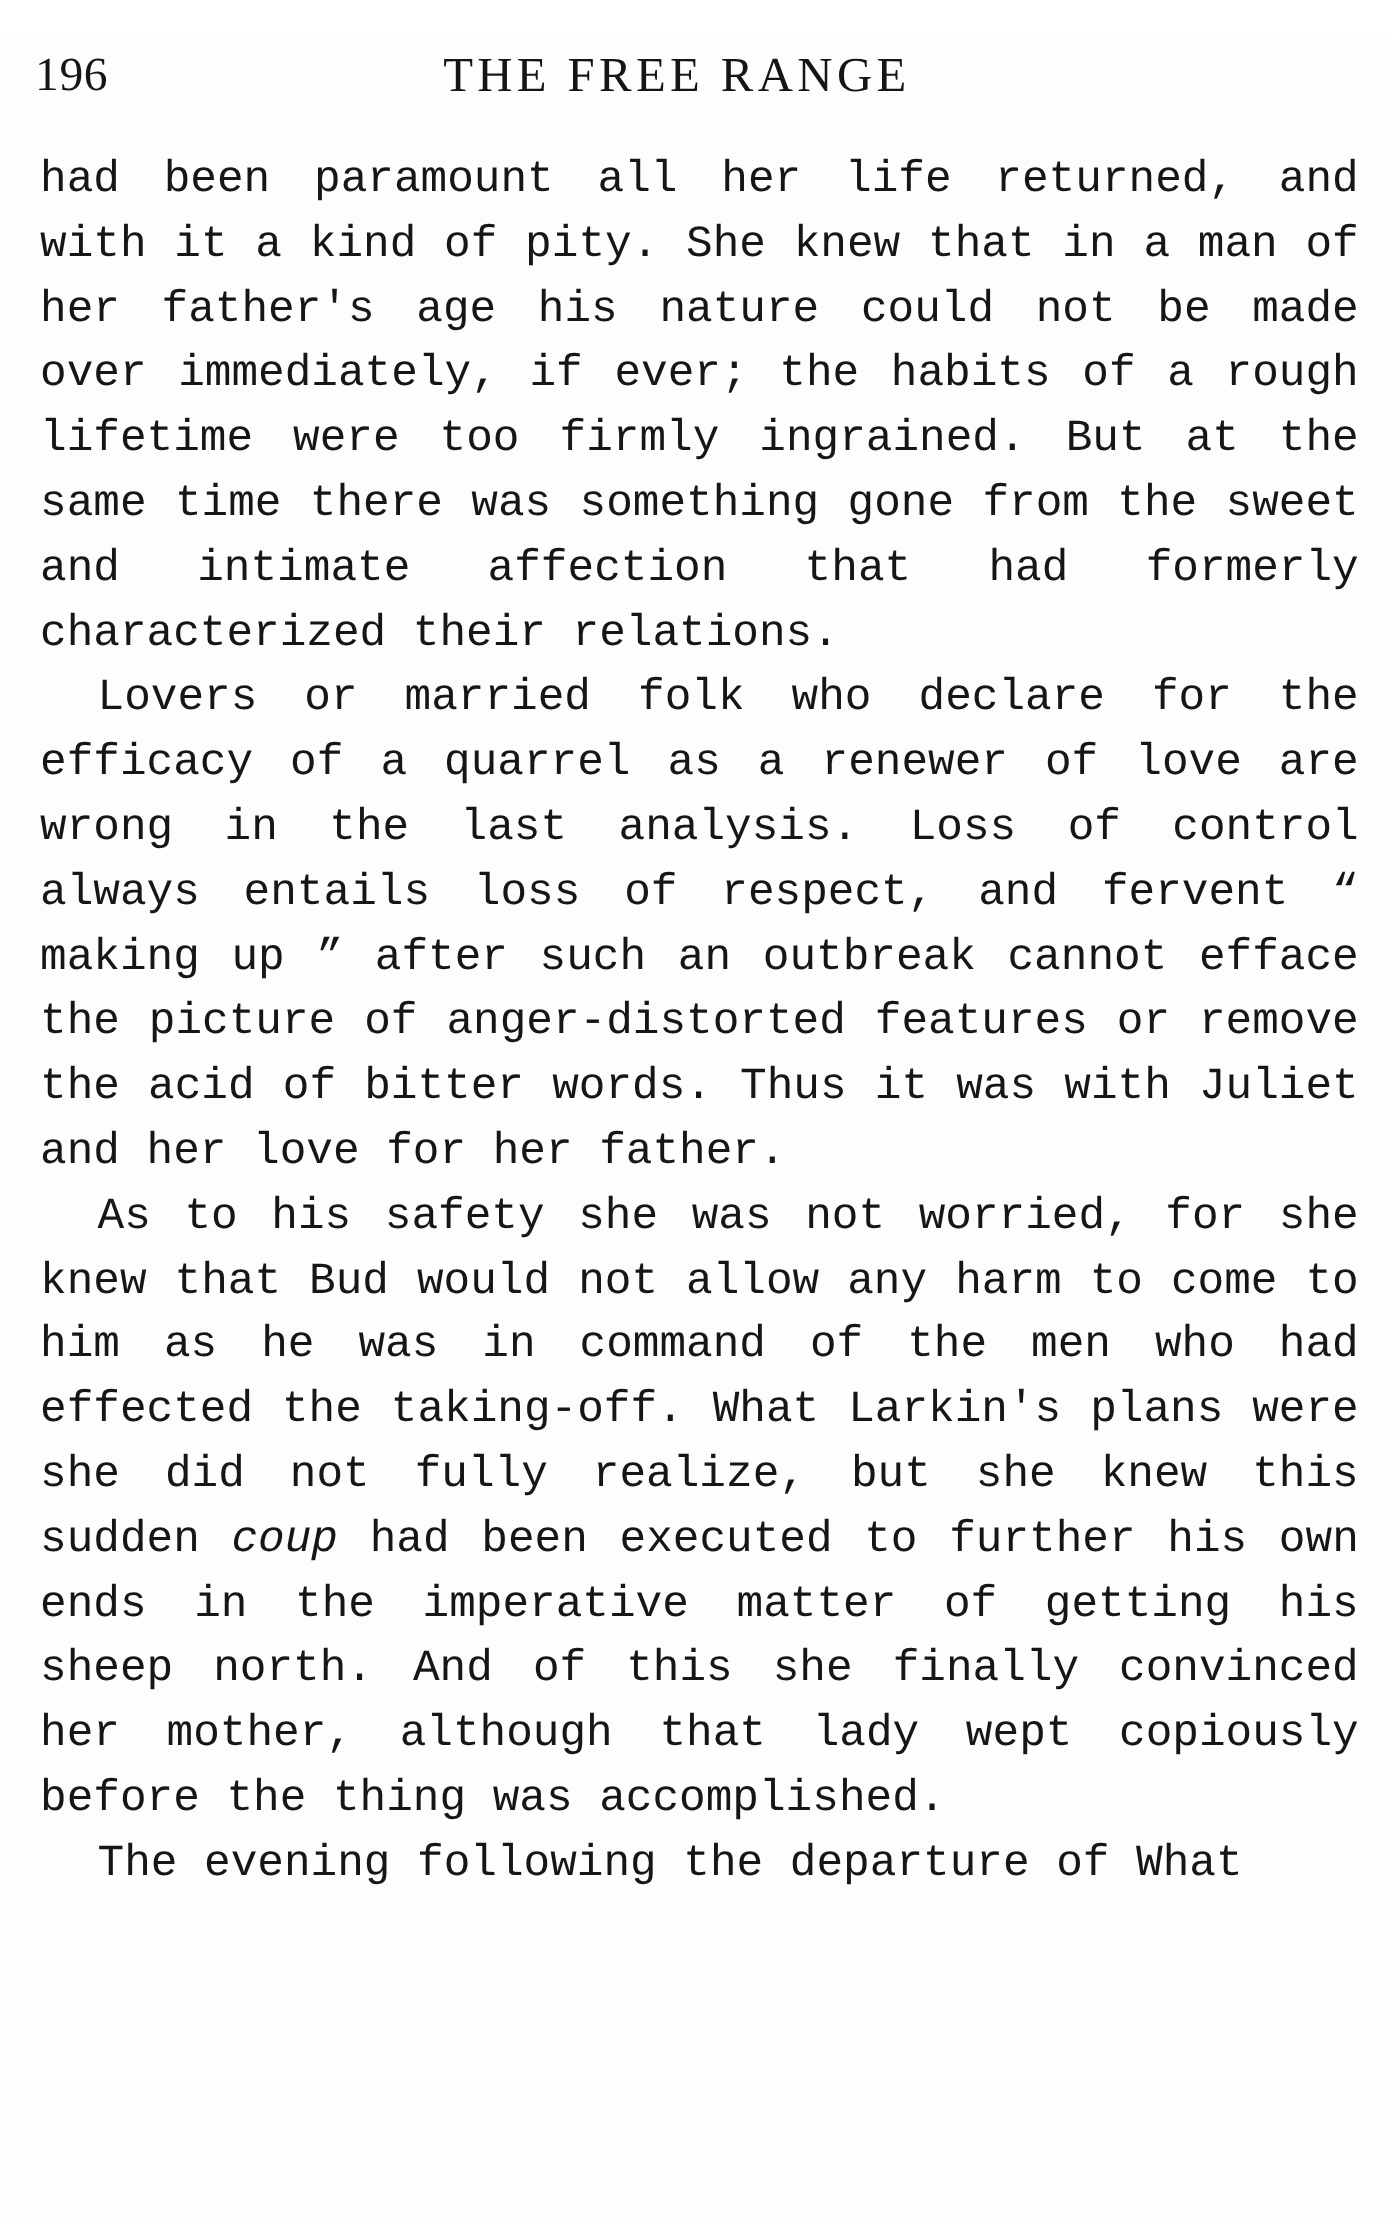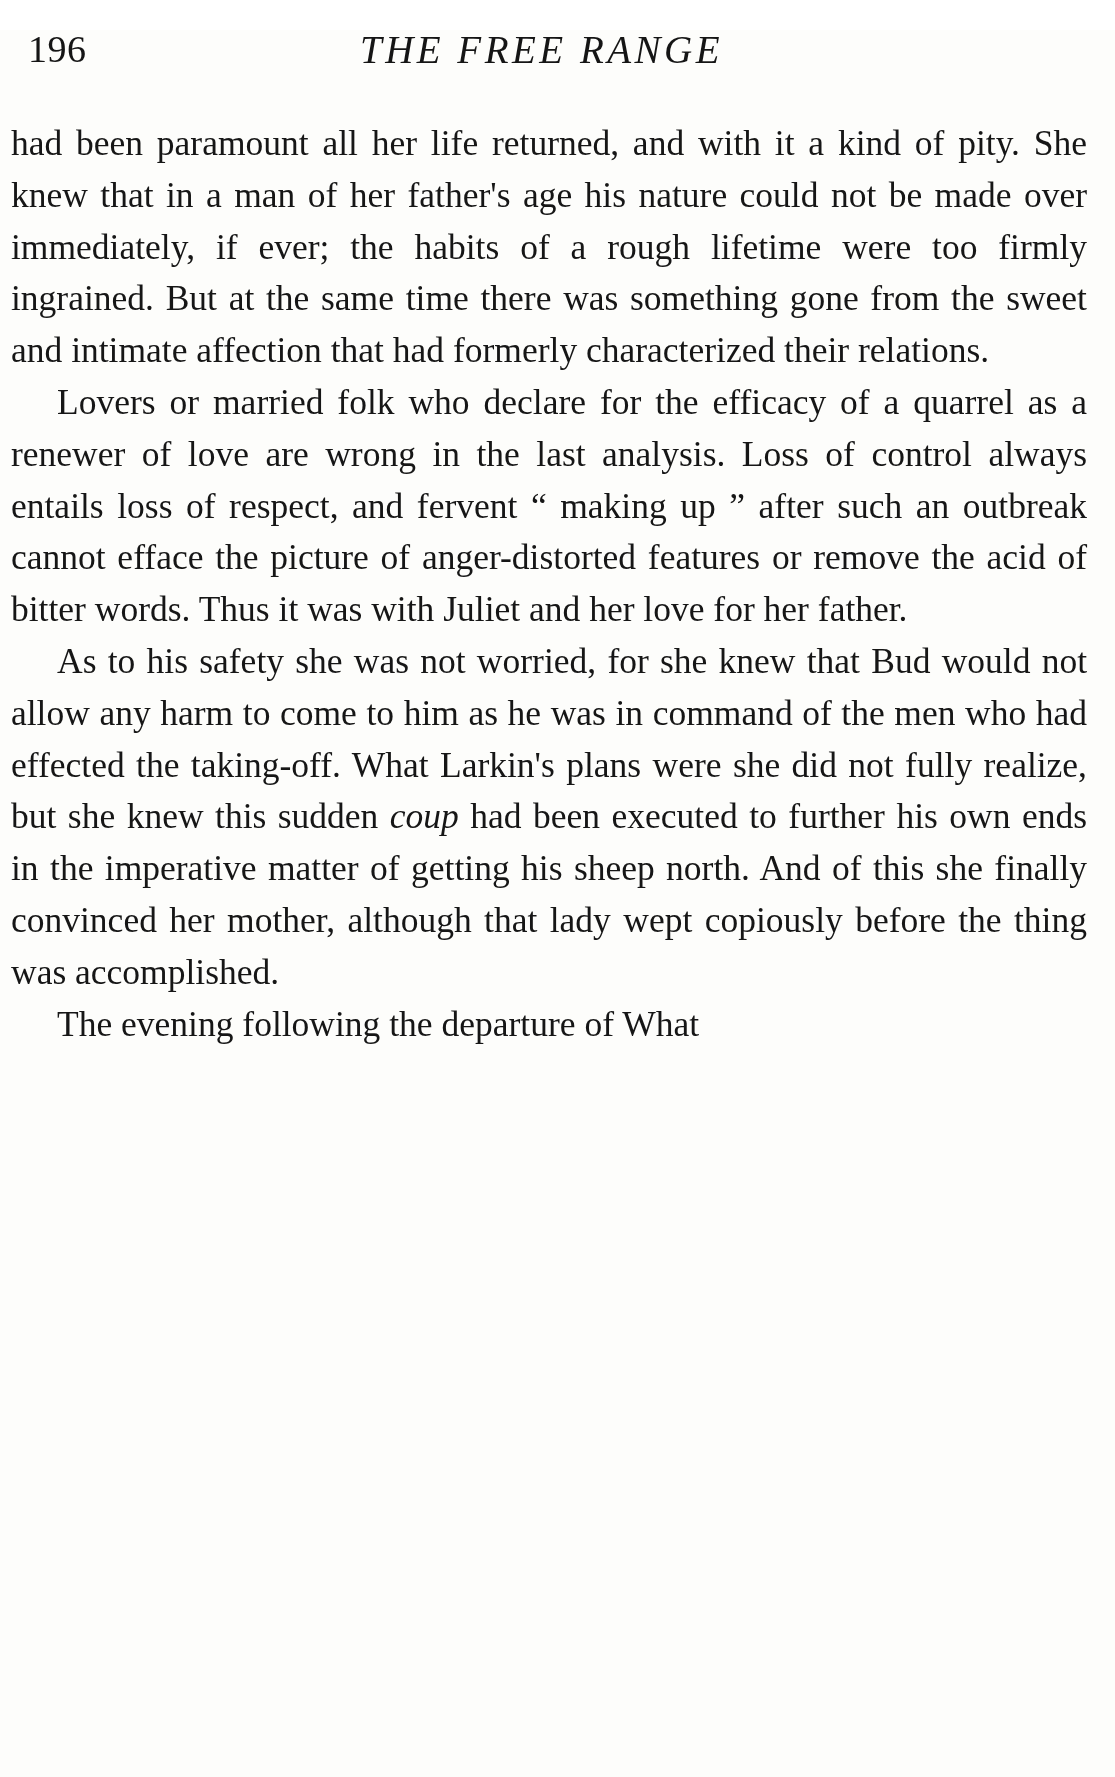--- a/index.html
+++ b/index.html
@@ -17,21 +17,21 @@
   .page {
     position: relative;
     width: 1115px;
     height: 1777px;
     box-sizing: border-box;
     padding: 0;
     background: #fdfdfb;
   }
   .running-head {
     display: flex;
-    align-items: flex-start;
+    align-items: center;
     margin: 30px 0 0 0;
     padding: 0 70px 0 28px;
     height: 60px;
   }
   .folio {
     font-size: 38px;
     letter-spacing: 0.5px;
     font-variant: normal;
     width: 120px;
     flex: 0 0 auto;
@@ -39,30 +39,30 @@
     color: #151515;
   }
   .head-title {
     flex: 1 1 auto;
     text-align: center;
     font-size: 39px;
     letter-spacing: 3.5px;
     color: #151515;
     padding-right: 110px;
     line-height: 1;
-    font-style: italic;
   }
   .body-text {
     margin: 28px 0 0 0;
-    padding: 0 28px 0 11px;
+    padding: 0 28px 0 32px;
     font-size: 35.5px;
     line-height: 51.8px;
     text-align: justify;
     text-justify: inter-word;
     color: #161616;
+    font-family: Liberation Mono, monospace;
   }
   .body-text p {
     margin: 0;
     text-indent: 0;
   }
   .body-text p.indent {
     text-indent: 46px;
   }
   .body-text i {
     font-style: italic;

